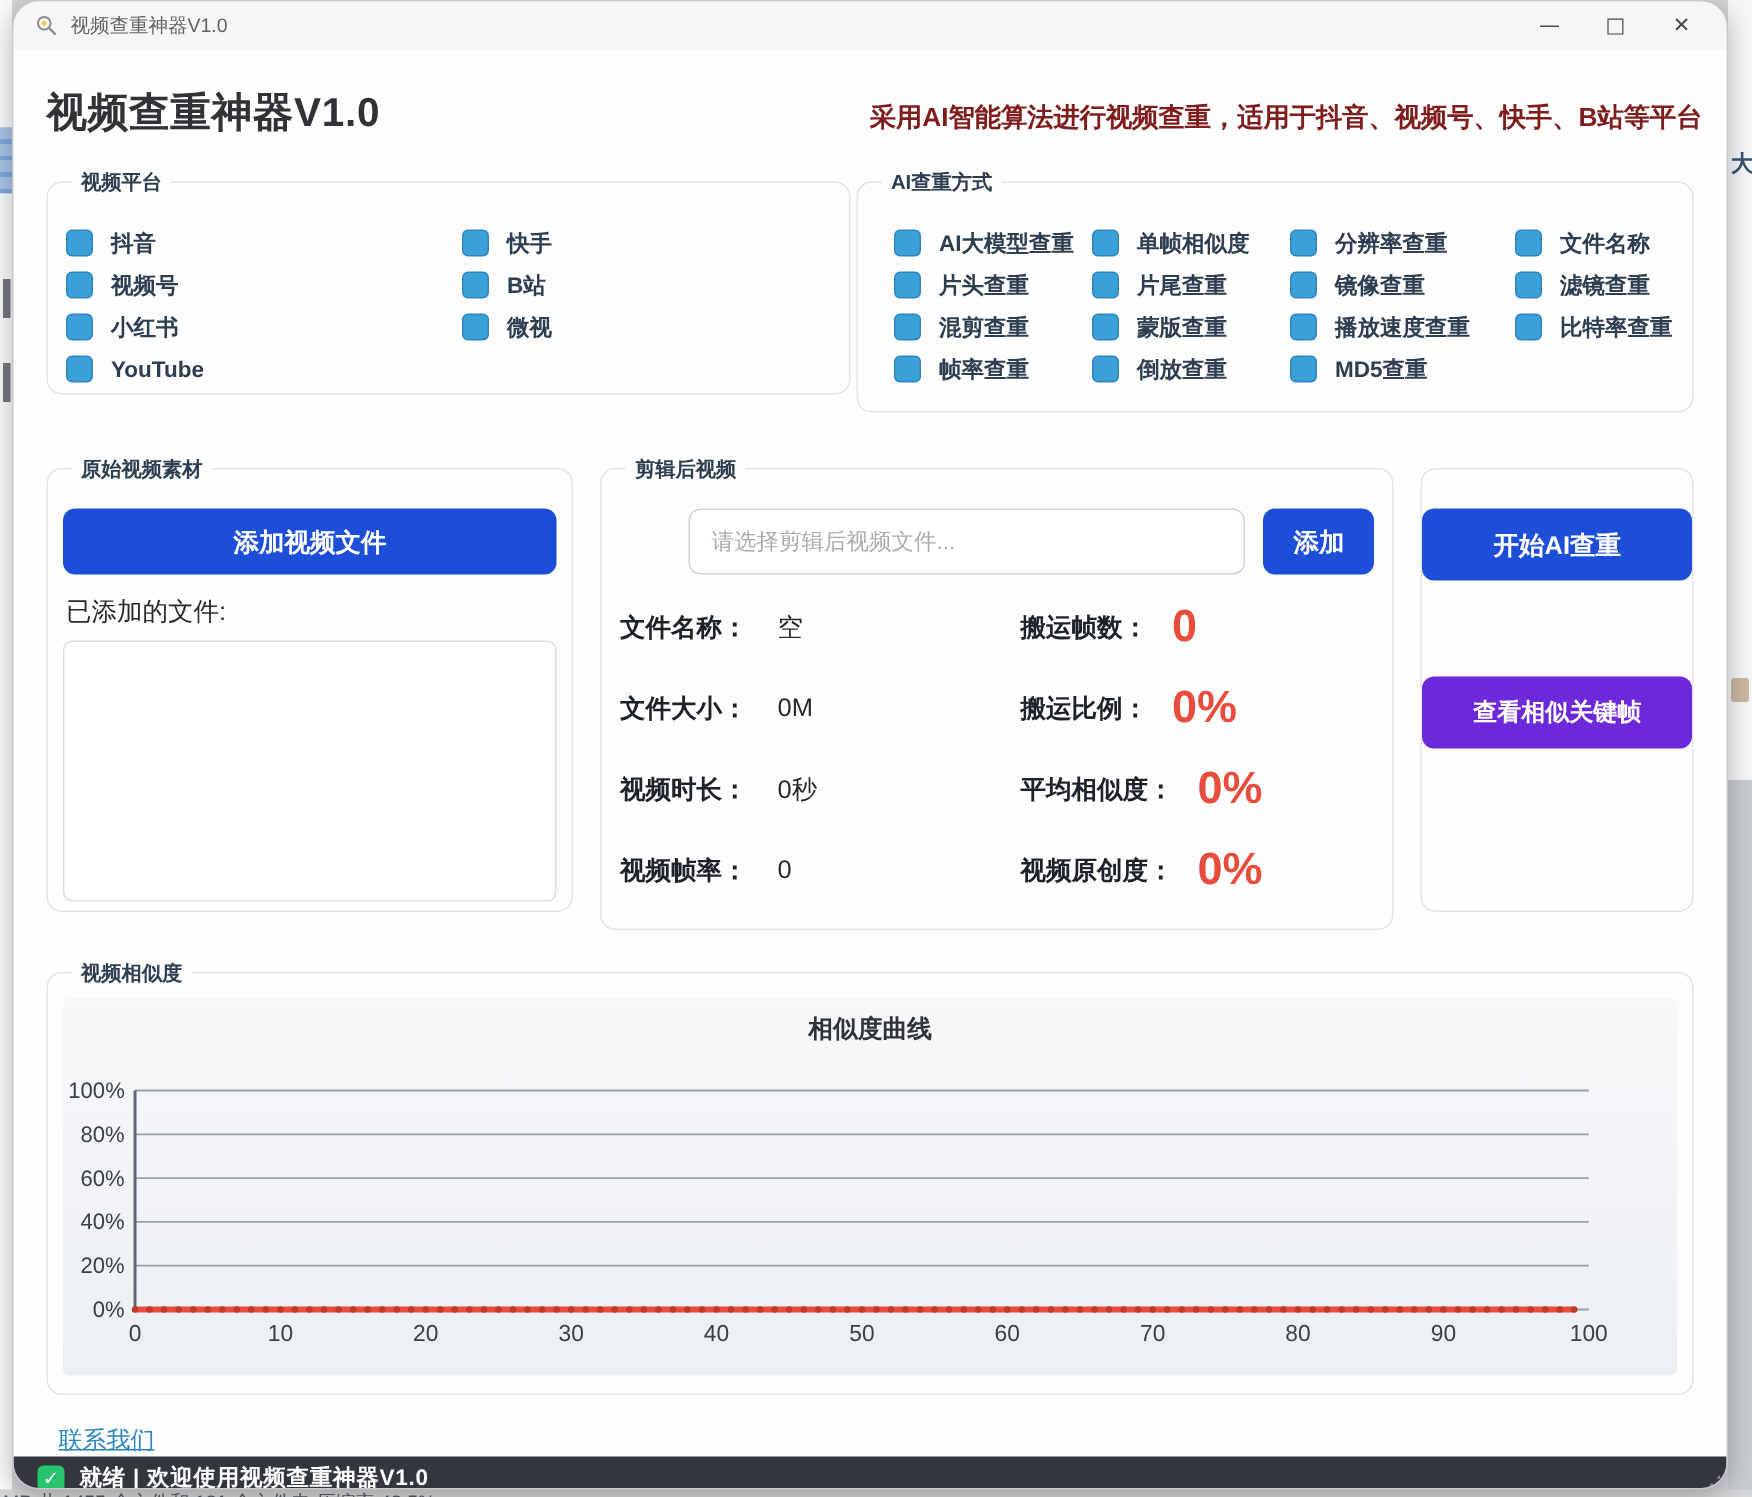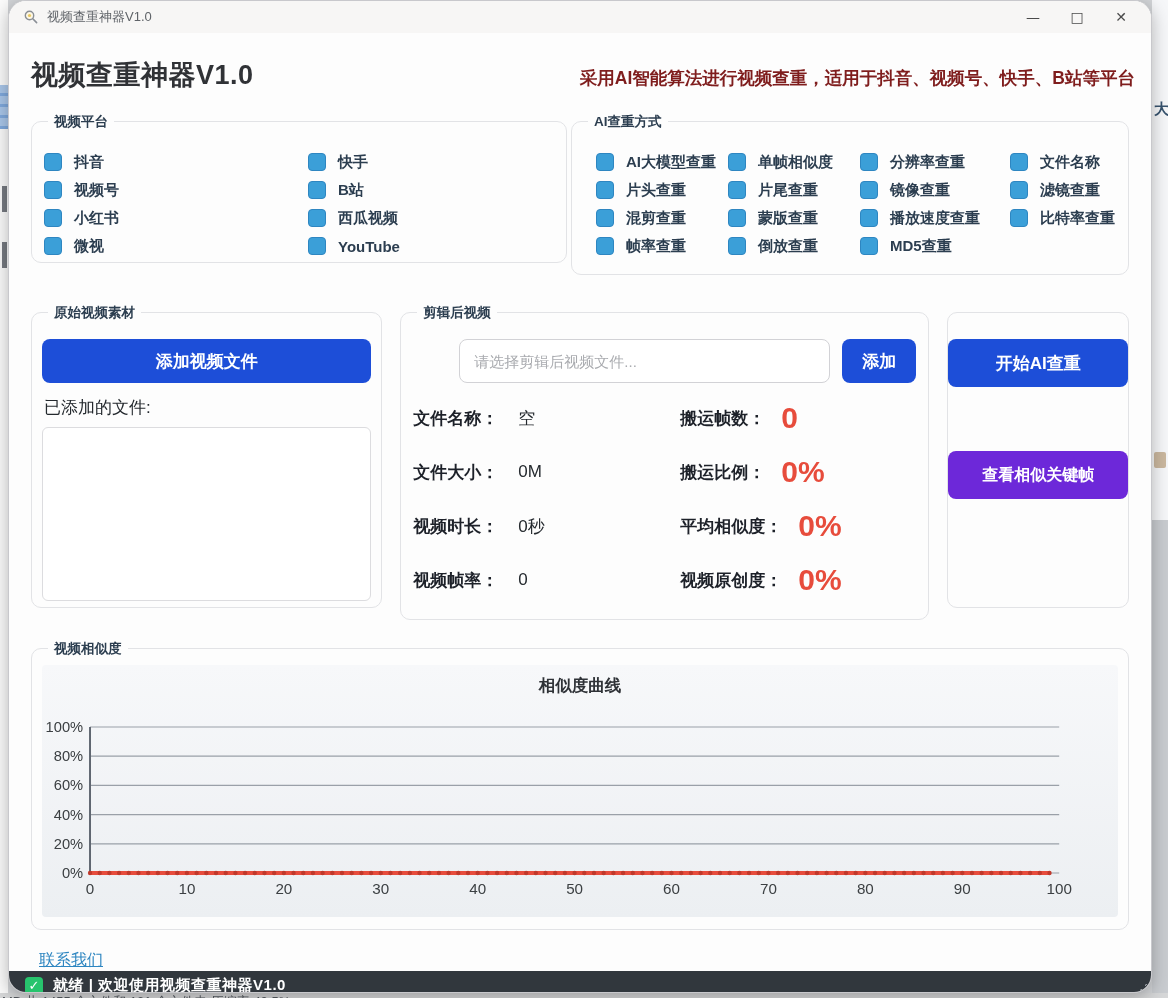--- a/index.html
+++ b/index.html
@@ -149,24 +149,20 @@
           <span class="chk-box"></span>
           <span class="chk-label">视频号</span>
         </div>
         <div class="chk-item">
           <span class="chk-box"></span>
           <span class="chk-label">B站</span>
         </div>
         <div class="chk-item">
           <span class="chk-box"></span>
           <span class="chk-label">小红书</span>
-        </div>
-        <div class="chk-item">
-          <span class="chk-box"></span>
-          <span class="chk-label">西瓜视频</span>
         </div>
         <div class="chk-item">
           <span class="chk-box"></span>
           <span class="chk-label">微视</span>
         </div>
         <div class="chk-item">
           <span class="chk-box"></span>
           <span class="chk-label">YouTube</span>
         </div>
       </div>

